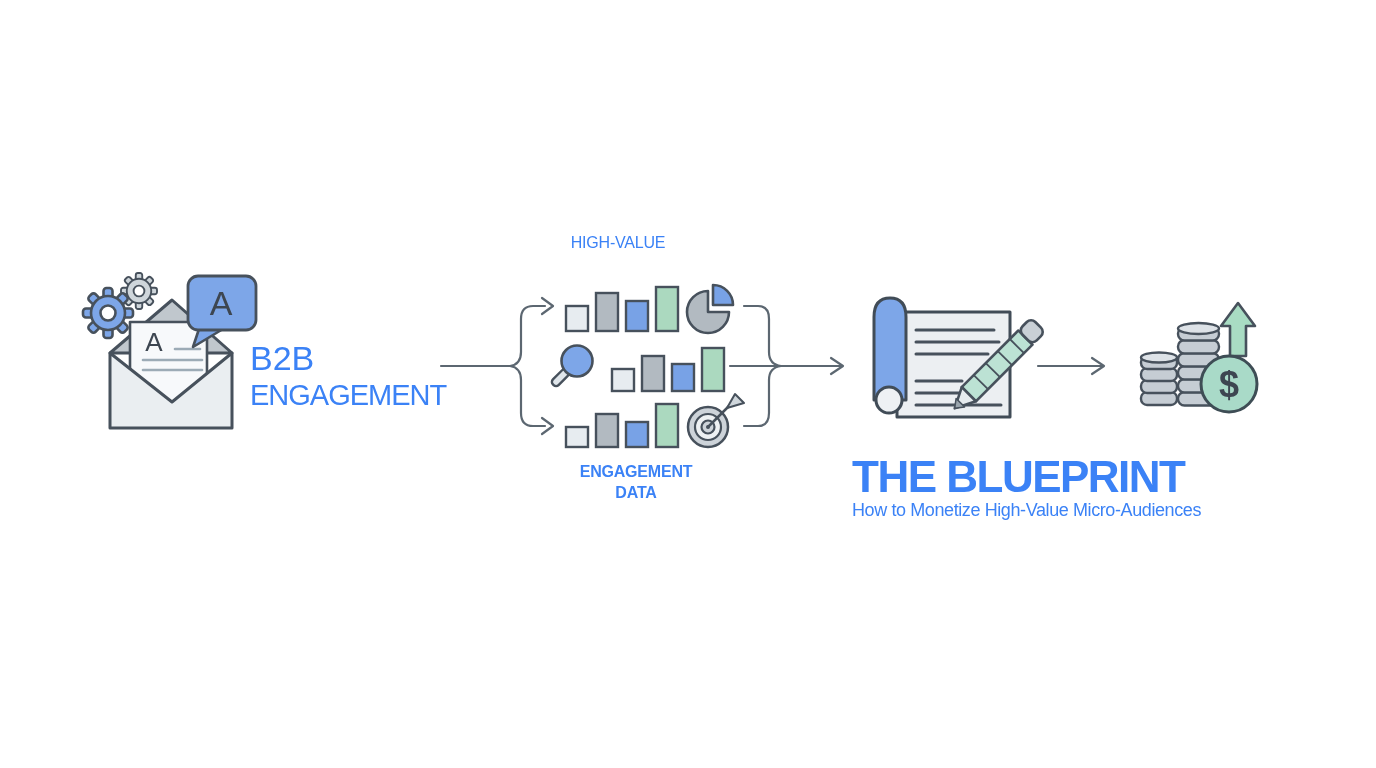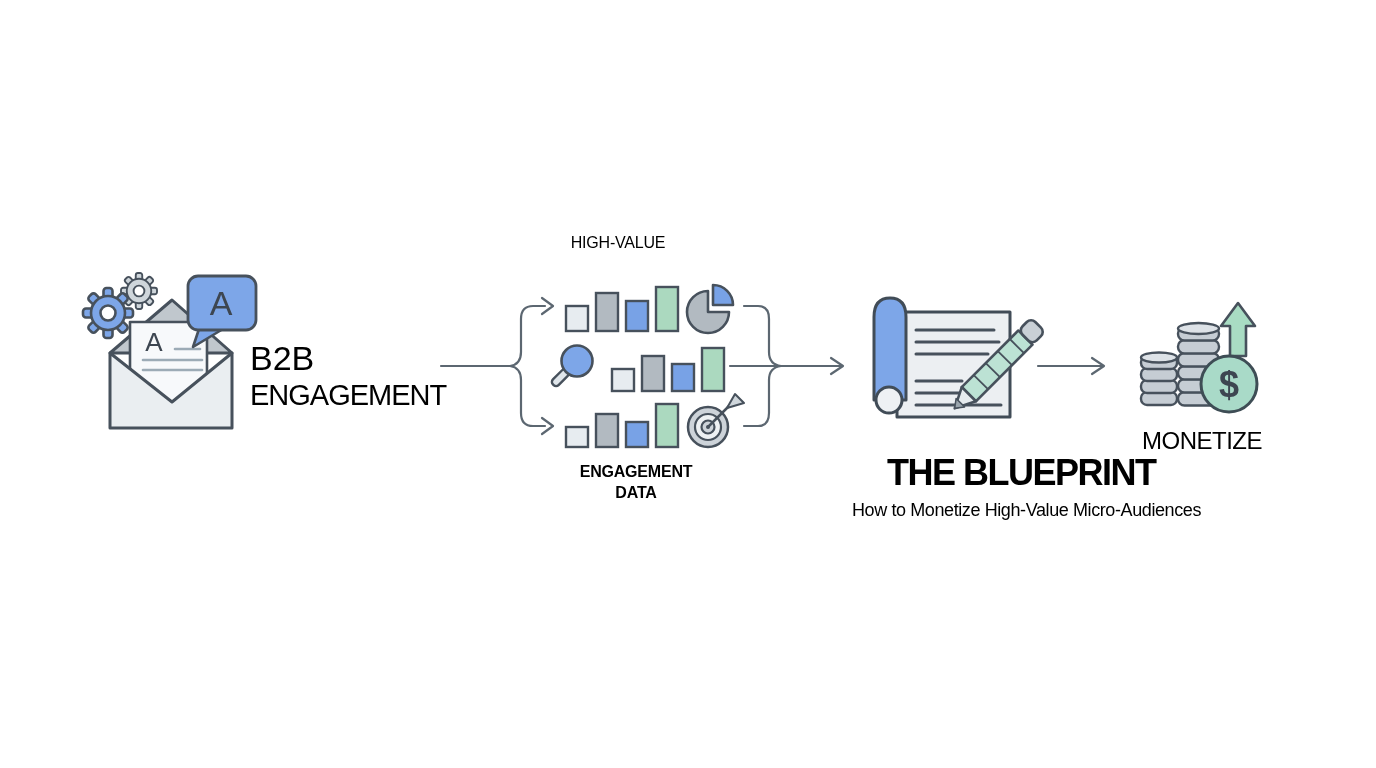--- a/index.html
+++ b/index.html
@@ -1,25 +1,25 @@
 <!DOCTYPE html>
 <html><head>
 <meta charset="utf-8">
 <style>
   html,body{margin:0;padding:0;background:#ffffff;}
   body{width:1376px;height:768px;overflow:hidden;font-family:"Liberation Sans",sans-serif;}
   .canvas{position:relative;width:1376px;height:768px;background:#ffffff;}
   svg.diagram{position:absolute;left:0;top:0;}
-  .txt{position:absolute;color:#000000;white-space:nowrap;}
+  .txt{position:absolute;color:#3b82f6;white-space:nowrap;}
   .b2b-line1{left:250px;top:339px;font-size:34px;font-weight:400;letter-spacing:0;}
   .b2b-line2{left:250px;top:379px;font-size:29px;font-weight:400;letter-spacing:-1px;}
   .stage2-label{width:300px;text-align:center;font-size:16px;line-height:21px;font-weight:500;letter-spacing:-0.2px;}
   .stage2-top{left:468px;top:232px;}
   .stage2-bottom{left:486px;top:461px;font-weight:bold;}
-  .bp-title{left:887px;top:452px;font-size:36px;font-weight:700;letter-spacing:-1.5px;}
+  .bp-title{left:852px;top:452px;font-size:44px;font-weight:700;letter-spacing:-1.5px;}
   .bp-sub{left:852px;top:500px;font-size:18px;font-weight:400;letter-spacing:-0.4px;}
   .monetize-label{left:1102px;top:427px;width:200px;text-align:center;font-size:24px;letter-spacing:-0.5px;}
   .connector{stroke:#5c6771;stroke-width:2.2;fill:none;stroke-linecap:round;stroke-linejoin:round;}
   .bar{stroke:#47515c;stroke-width:2.4;}
   .icon-text{font-family:"Liberation Sans",sans-serif;fill:#3d4651;}
 </style>
 </head>
 <body>
 
 <div class="canvas">
@@ -182,14 +182,13 @@
   </div>
 
   <div class="txt stage2-label stage2-bottom">
     <div>ENGAGEMENT</div>
     <div>DATA</div>
   </div>
 
   <div class="txt bp-title">THE BLUEPRINT</div>
   <div class="txt bp-sub">How to Monetize High-Value Micro-Audiences</div>
 
-  <div class="txt monetize-label">MONETIZE</div>
 </div>
 
 </body></html>

